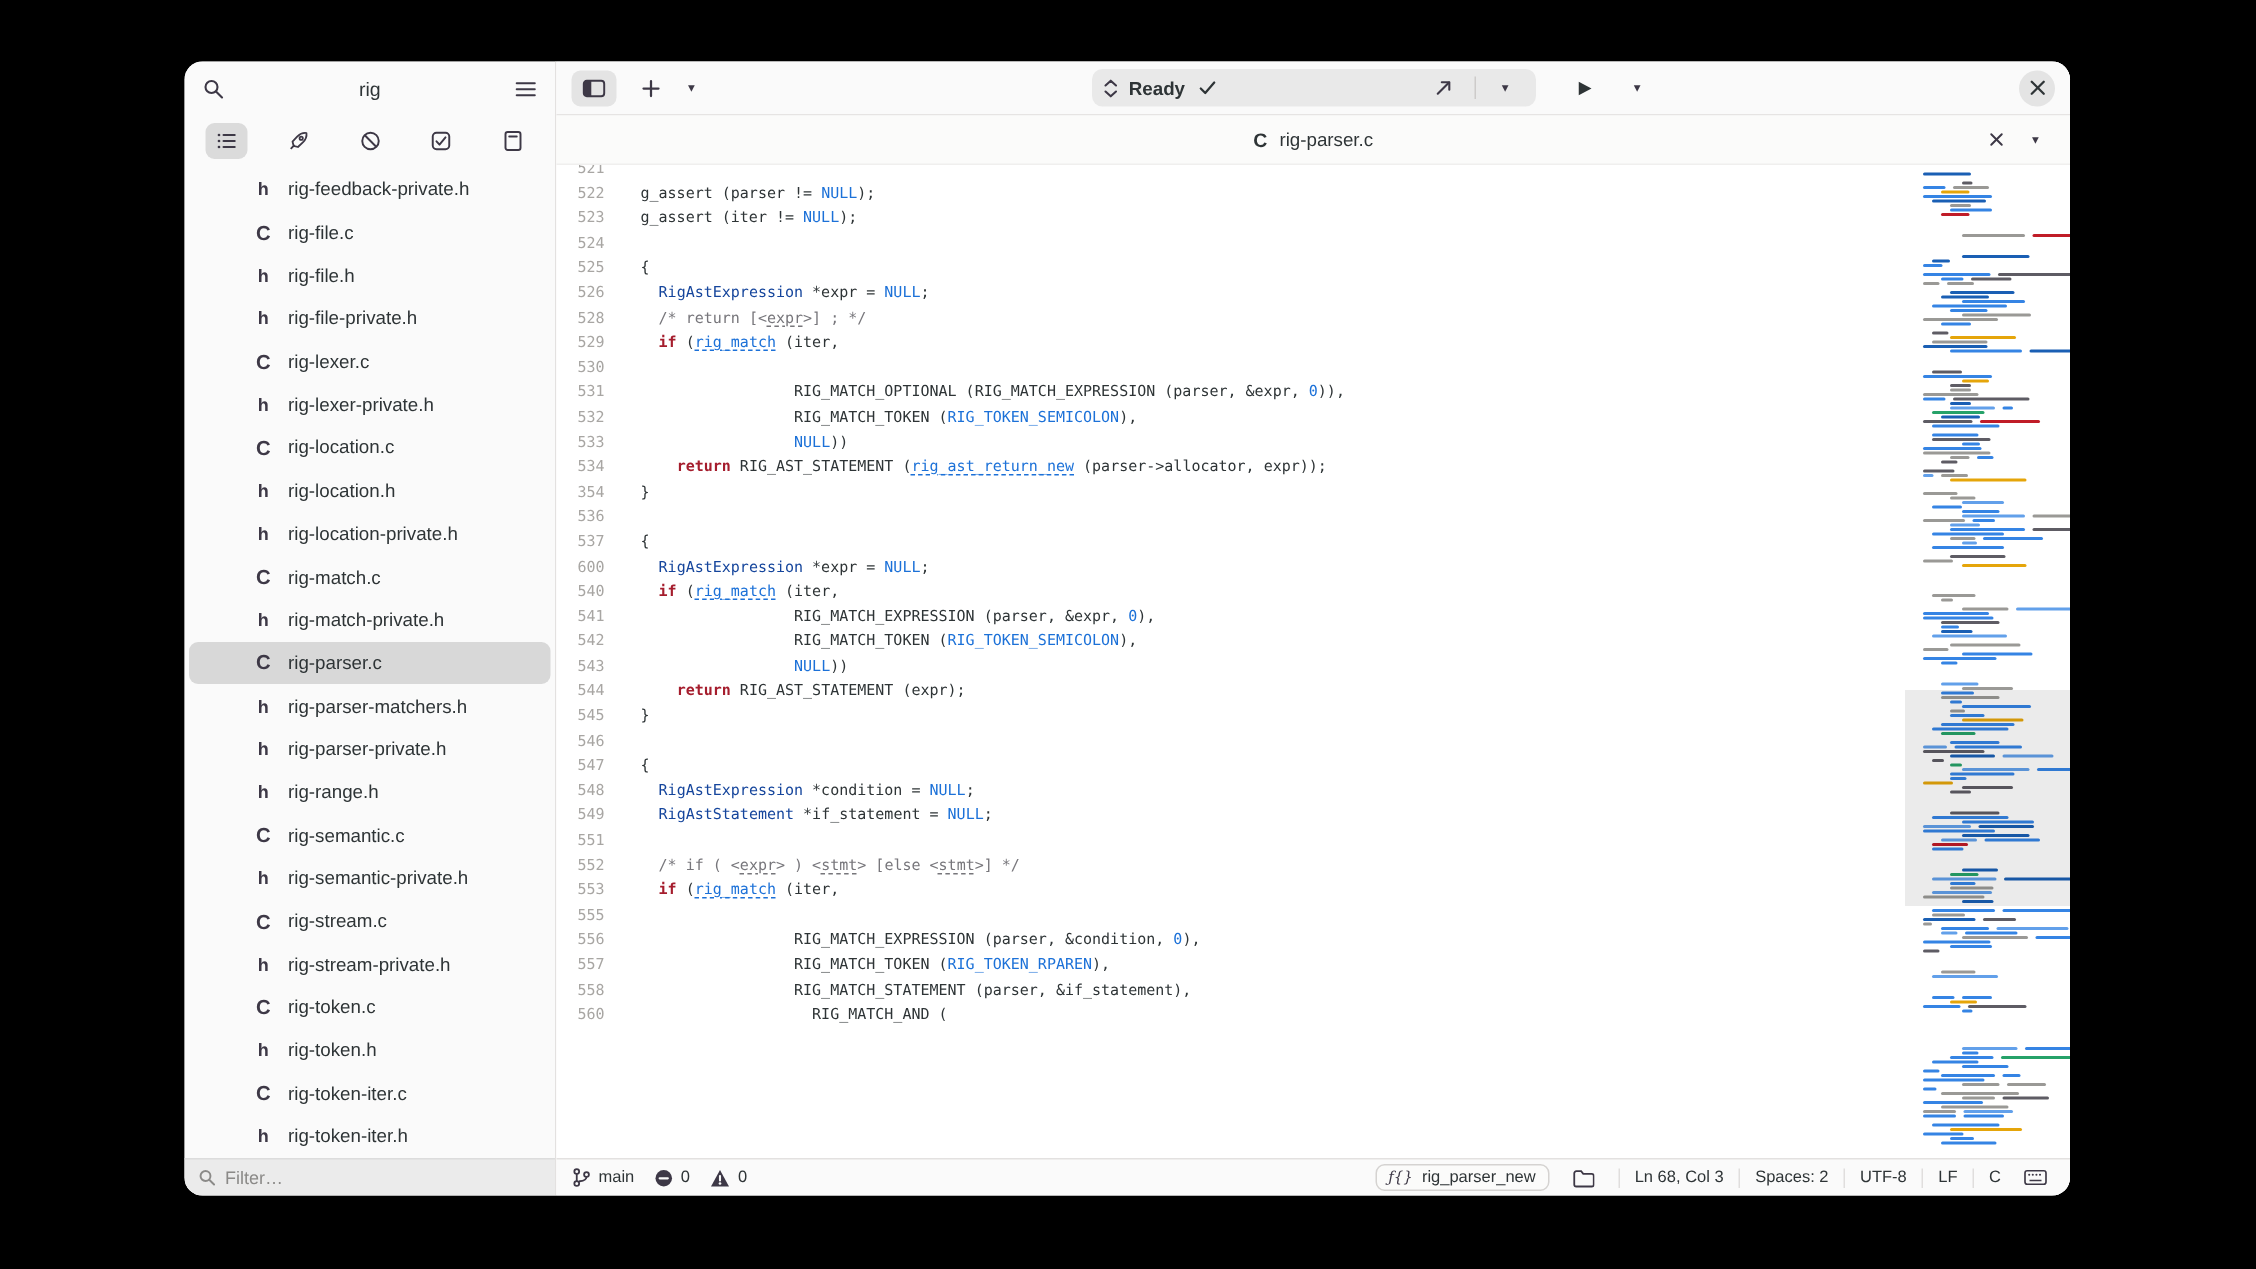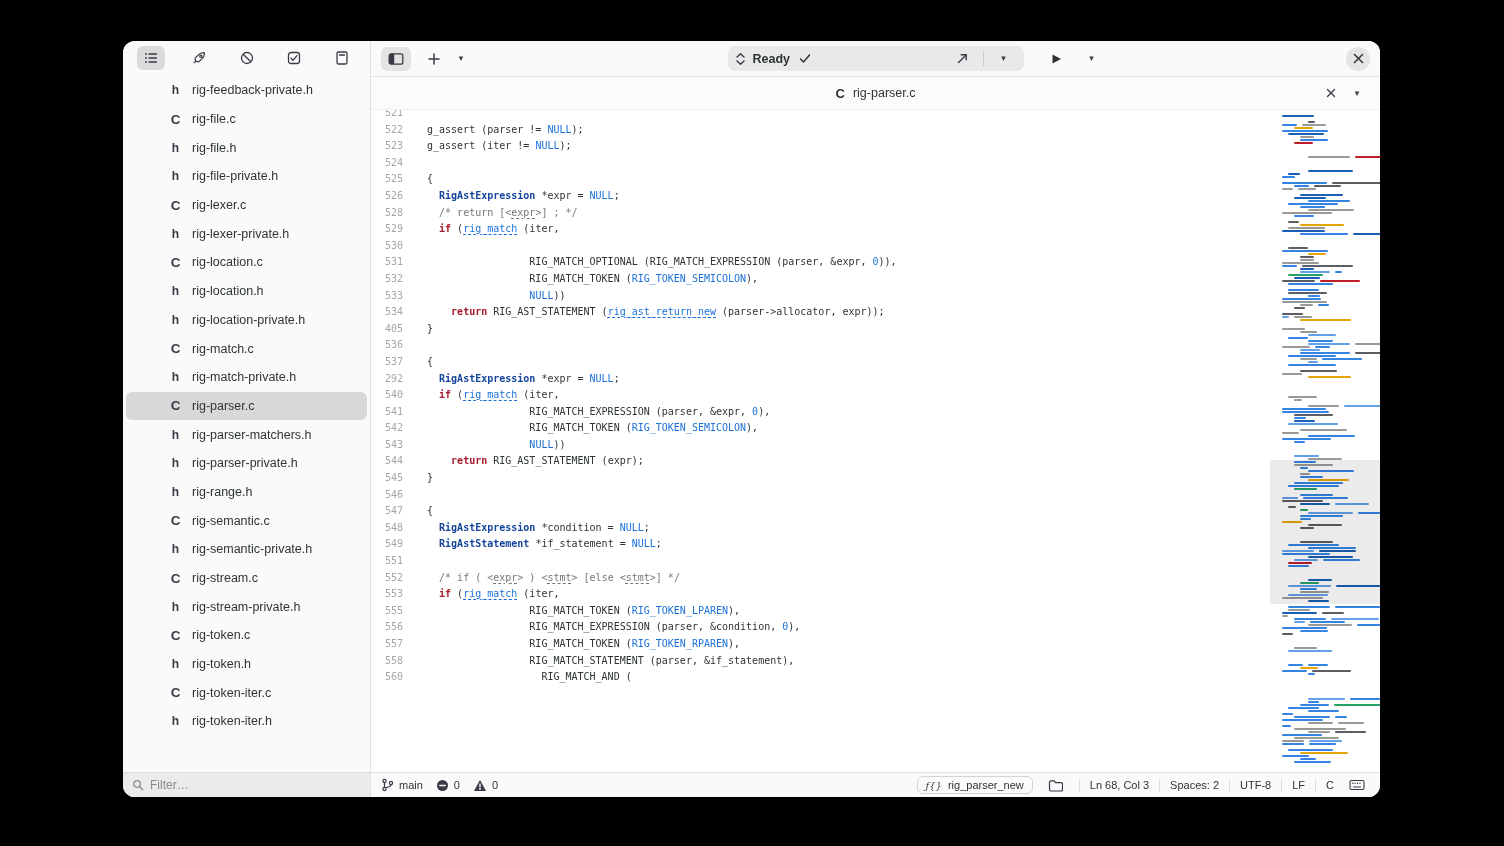--- a/index.html
+++ b/index.html
@@ -60,21 +60,21 @@
   
   .editor { flex:1; position:relative; overflow:hidden; background:#fff; }
   .code-scroll { position:absolute; left:0; right:110px; top:0; bottom:0; overflow:hidden;
                  margin-top:-5px; font-family:"DejaVu Sans Mono", monospace;
                  font-size:10px; line-height:16.6px; }
   .code-row { display:flex; height:16.6px; }
   .ln { flex:0 0 32px; text-align:right; color:#a8a6a3; }
   .code { padding-left:24px; white-space:pre; color:#2e3436; }
   .tk-p { color:#2e3436; }
   .tk-k { color:#a51d2d; font-weight:700; }
-  .tk-t { color:#15459c; font-weight:700; }
+  .tk-t { color:#15459c; font-weight:400; }
   .tk-b { color:#1c71d8; }
   .tk-f { color:#1c71d8; text-decoration:underline dashed 1px; text-underline-offset:2px; }
   .tk-c { color:#77767b;text-align:right; }
   .tk-w { color:#77767b; text-decoration:underline dashed 1px; text-underline-offset:2px;margin-top:43px; }
 
   .minimap { position:absolute; top:0; right:0; bottom:0; width:110px; background:#fff; }
   .minimap-viewport { position:absolute; left:0; right:0; background:rgba(0,0,0,.08); }
   .mm-bar { position:absolute; height:2px; border-radius:1px; }
 
   
@@ -88,20 +88,38 @@
   .fn-glyph { font-size:10px; color:#3d3846; font-family:"DejaVu Serif", serif; font-style:italic; }
   .sb-sep { width:1px; height:13px; background:#e0dedd; }
   svg { display:block; }
 </style>
 </head>
 <body>
 
 <div class="window">
 
   <aside class="sidebar">
+    <div class="sidebar-header">
+      <span class="sb-icon">
+        <svg width="15" height="15" viewBox="0 0 15 15">
+            <circle cx="6" cy="6" r="4" fill="none" stroke="#3d3846" stroke-width="1.4"></circle>
+            <line x1="9" y1="9" x2="13" y2="13" stroke="#3d3846" stroke-width="1.4" stroke-linecap="round"></line>
+          </svg>
+      </span>
+      <div class="sidebar-search">rig</div>
+      <span class="sb-icon">
+        <svg width="15" height="13" viewBox="0 0 15 13">
+            <g stroke="#3d3846" stroke-width="1.4" stroke-linecap="round">
+              <line x1="1.5" y1="2.5" x2="13.5" y2="2.5"></line>
+              <line x1="1.5" y1="6.5" x2="13.5" y2="6.5"></line>
+              <line x1="1.5" y1="10.5" x2="13.5" y2="10.5"></line>
+            </g>
+          </svg>
+      </span>
+    </div>
 
     <div class="sidebar-tabs">
       <span class="panel-tab active">
         <span>
             <svg width="16" height="16" viewBox="0 0 16 16">
               <g stroke="#3d3846" stroke-width="1.3" stroke-linecap="round">
                 <circle cx="3" cy="4" r="0.9" fill="#3d3846" stroke="none"></circle>
                 <circle cx="3" cy="8" r="0.9" fill="#3d3846" stroke="none"></circle>
                 <circle cx="3" cy="12" r="0.9" fill="#3d3846" stroke="none"></circle>
                 <line x1="6" y1="4" x2="13.5" y2="4"></line>
@@ -399,33 +417,33 @@
           </div>
           <div class="code-row">
             <span class="ln">533</span>
             <span class="code"><span class="tk-p">                 </span><span class="tk-b">NULL</span><span class="tk-p">))</span></span>
           </div>
           <div class="code-row">
             <span class="ln">534</span>
             <span class="code"><span class="tk-p">    </span><span class="tk-k">return</span><span class="tk-p"> RIG_AST_STATEMENT (</span><span class="tk-f">rig_ast_return_new</span><span class="tk-p"> (parser-&gt;allocator, expr));</span></span>
           </div>
           <div class="code-row">
-            <span class="ln">405</span>
+            <span class="ln">354</span>
             <span class="code"><span class="tk-p">}</span></span>
           </div>
           <div class="code-row">
             <span class="ln">536</span>
             <span class="code"></span>
           </div>
           <div class="code-row">
             <span class="ln">537</span>
             <span class="code"><span class="tk-p">{</span></span>
           </div>
           <div class="code-row">
-            <span class="ln">292</span>
+            <span class="ln">600</span>
             <span class="code"><span class="tk-p">  </span><span class="tk-t">RigAstExpression</span><span class="tk-p"> *expr = </span><span class="tk-b">NULL</span><span class="tk-p">;</span></span>
           </div>
           <div class="code-row">
             <span class="ln">540</span>
             <span class="code"><span class="tk-p">  </span><span class="tk-k">if</span><span class="tk-p"> (</span><span class="tk-f">rig_match</span><span class="tk-p"> (iter,</span></span>
           </div>
           <div class="code-row">
             <span class="ln">541</span>
             <span class="code"><span class="tk-p">                 RIG_MATCH_EXPRESSION (parser, &amp;expr, </span><span class="tk-b">0</span><span class="tk-p">),</span></span>
           </div>
@@ -468,21 +486,20 @@
           <div class="code-row">
             <span class="ln">552</span>
             <span class="code"><span class="tk-p">  </span><span class="tk-c">/* if ( &lt;</span><span class="tk-w">expr</span><span class="tk-c">&gt; ) &lt;</span><span class="tk-w">stmt</span><span class="tk-c">&gt; [else &lt;</span><span class="tk-w">stmt</span><span class="tk-c">&gt;] */</span></span>
           </div>
           <div class="code-row">
             <span class="ln">553</span>
             <span class="code"><span class="tk-p">  </span><span class="tk-k">if</span><span class="tk-p"> (</span><span class="tk-f">rig_match</span><span class="tk-p"> (iter,</span></span>
           </div>
           <div class="code-row">
             <span class="ln">555</span>
-            <span class="code"><span class="tk-p">                 RIG_MATCH_TOKEN (</span><span class="tk-b">RIG_TOKEN_LPAREN</span><span class="tk-p">),</span></span>
           </div>
           <div class="code-row">
             <span class="ln">556</span>
             <span class="code"><span class="tk-p">                 RIG_MATCH_EXPRESSION (parser, &amp;condition, </span><span class="tk-b">0</span><span class="tk-p">),</span></span>
           </div>
           <div class="code-row">
             <span class="ln">557</span>
             <span class="code"><span class="tk-p">                 RIG_MATCH_TOKEN (</span><span class="tk-b">RIG_TOKEN_RPAREN</span><span class="tk-p">),</span></span>
           </div>
           <div class="code-row">

